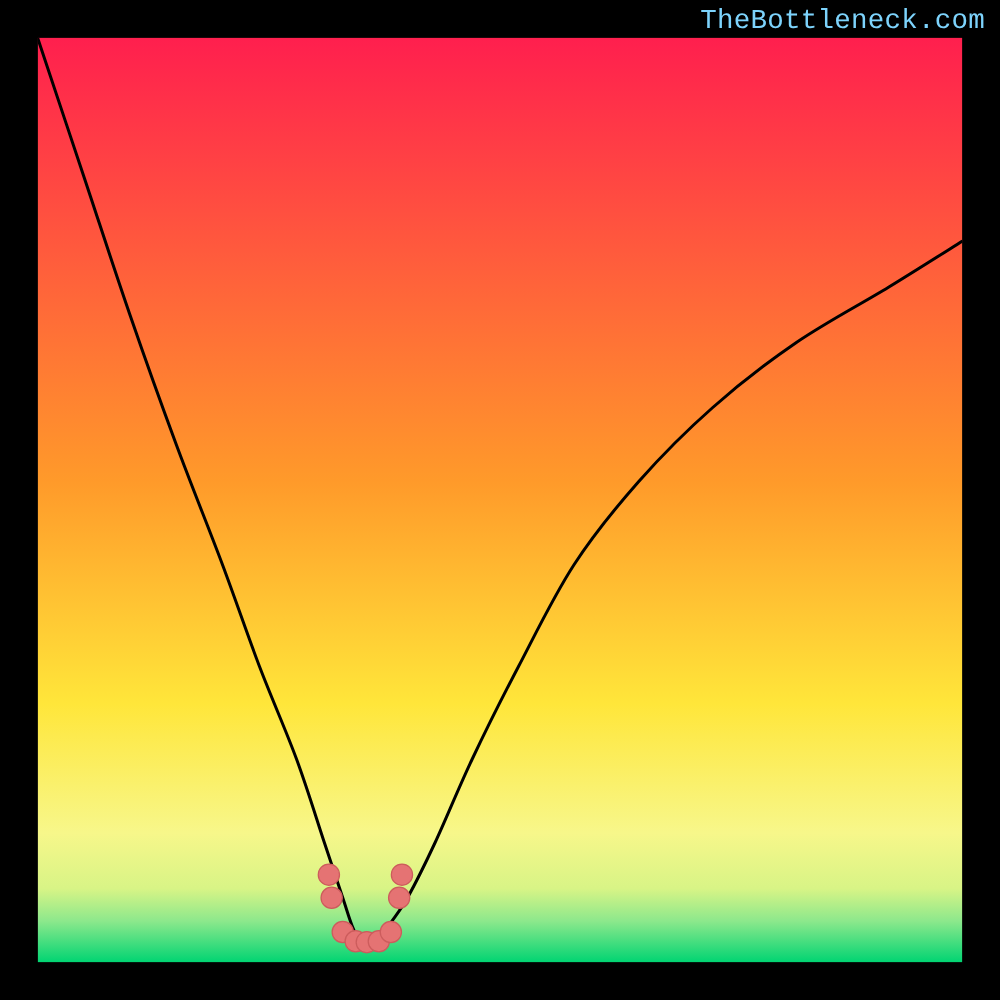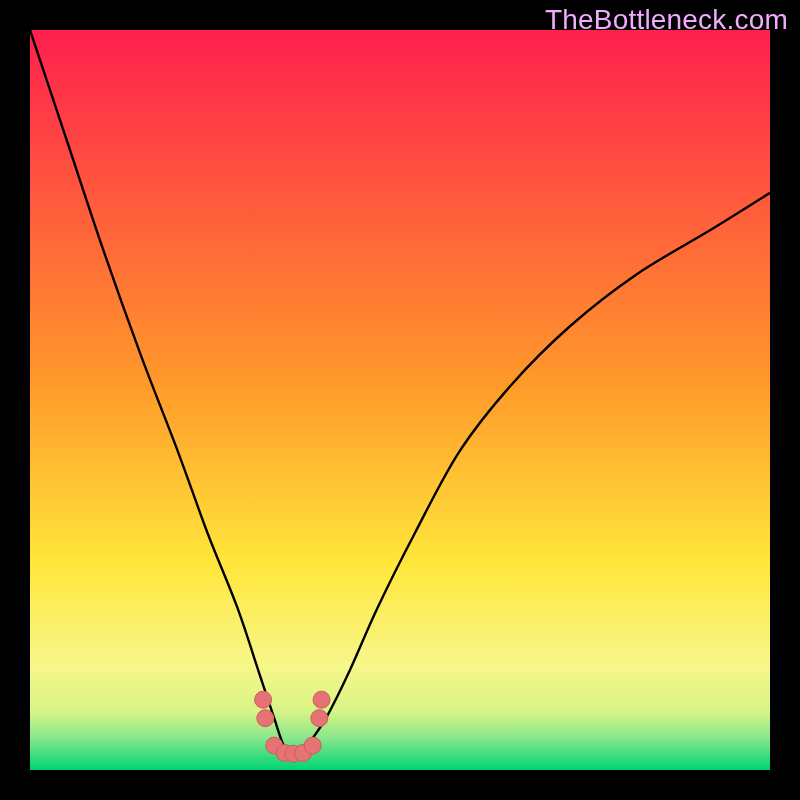--- a/index.html
+++ b/index.html
@@ -30,24 +30,24 @@
     position: absolute;
     left: 0;
     top: 0;
     width: 100%;
     height: 100%;
   }
   .watermark {
     position: absolute;
     top: 4px;
     right: 12px;
-    font-family: Liberation Sans, sans-serif;
-    font-size: 28px;
+    font-family: Liberation Mono, monospace;
+    font-size: 22px;
     font-weight: 500;
-    color: #f0abfc;
+    color: #7dd3fc;
     letter-spacing: 0.2px;
   }
   svg.curve {
     position: absolute;
     left: 0;
     top: 0;
     width: 740px;
     height: 740px;
     overflow: visible;
   }

